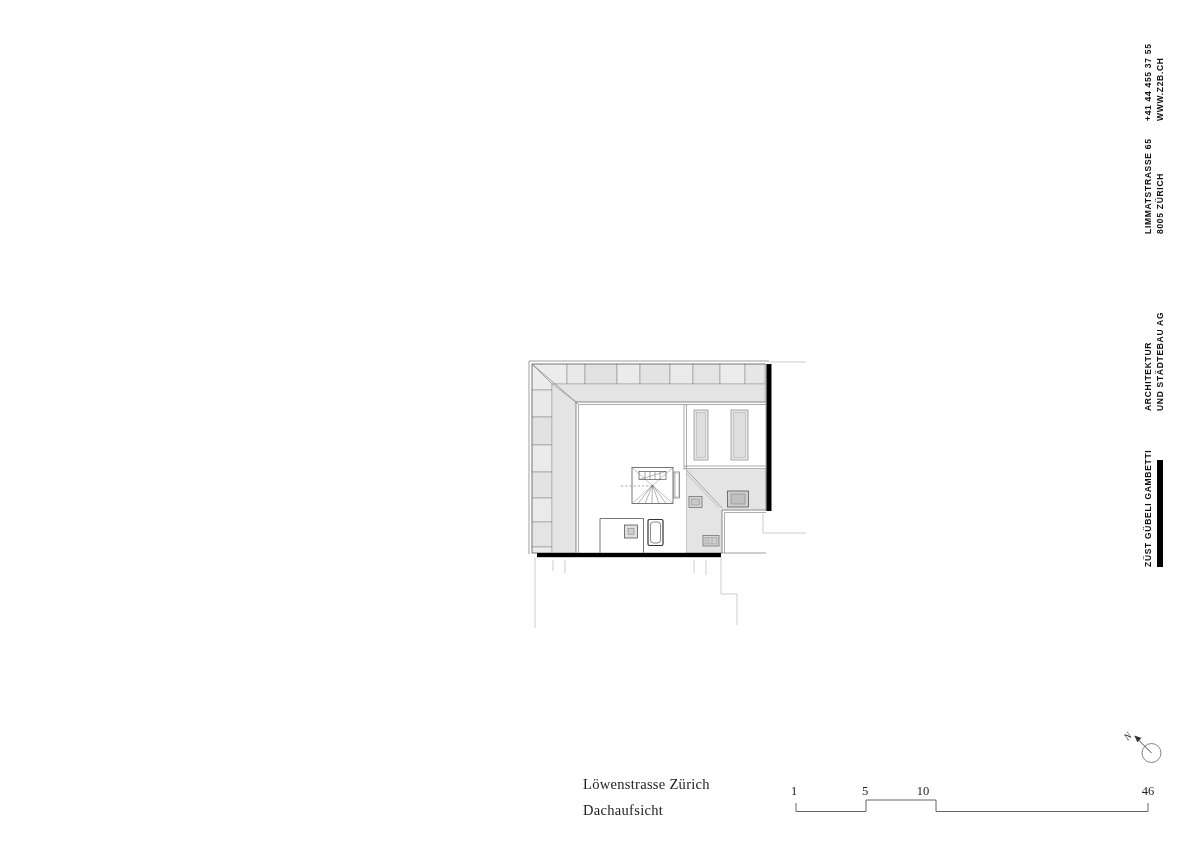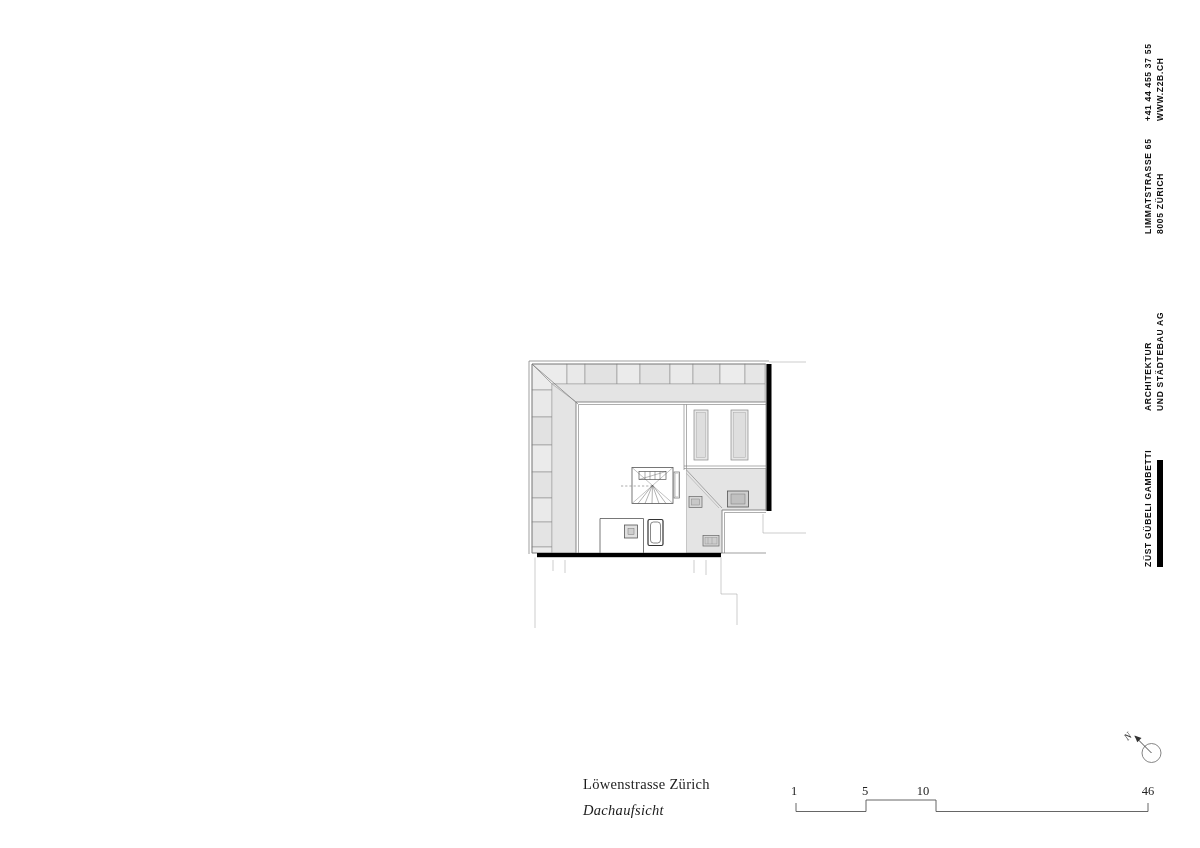--- a/index.html
+++ b/index.html
@@ -7,21 +7,21 @@
               font-family:"Liberation Serif", serif; }
   .sheet { position:relative; width:1200px; height:848px; background:#fff; }
 
   
   .plan-svg { position:absolute; left:520px; top:350px; width:300px; height:290px; }
 
   
   .title-line { position:absolute; left:583px; color:#1c1c1c; font-size:14.5px;
                 letter-spacing:0.3px; white-space:nowrap; }
   .title-project { top:776px; }
-  .title-drawing { top:802px;font-style:italic; }
+  .title-drawing { top:802px; }
 
   
   .scalebar-svg { position:absolute; left:785px; top:780px; width:380px; height:40px; }
   .scale-label { position:absolute; top:784px; transform:translateX(-50%);
                  font-size:12.5px; color:#222; }
 
   
   .north-svg { position:absolute; left:1115px; top:720px; width:56px; height:56px; }
 
   

